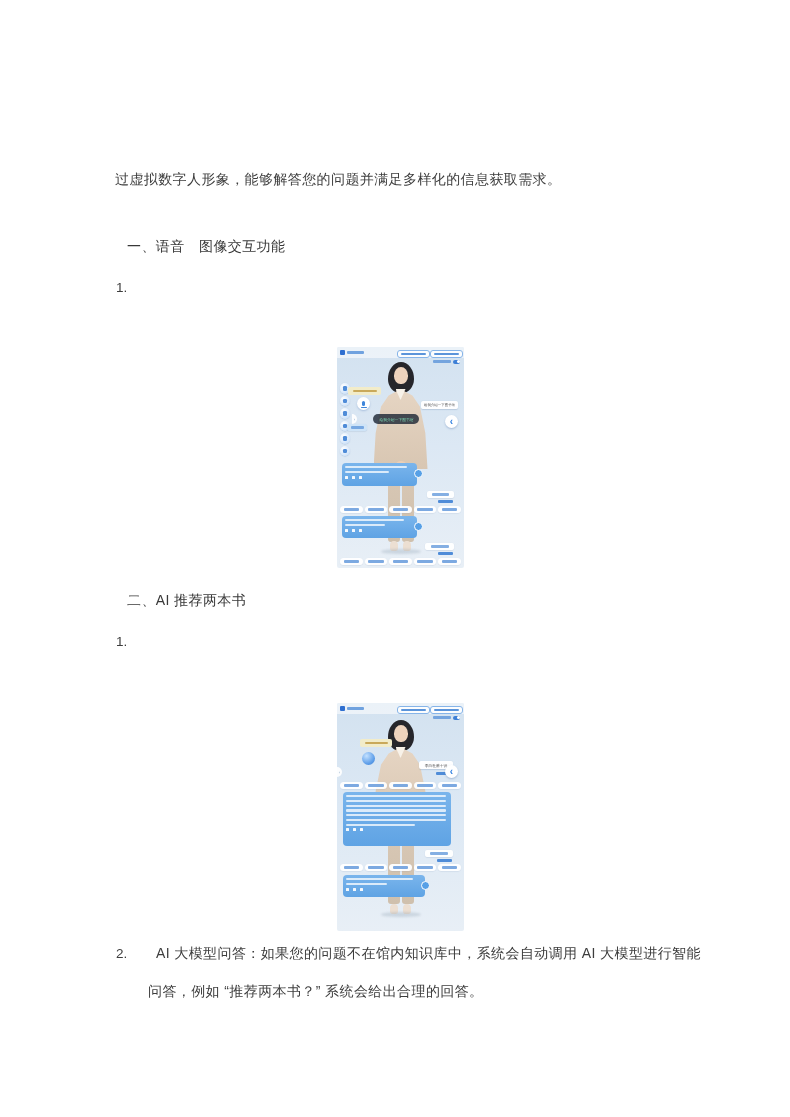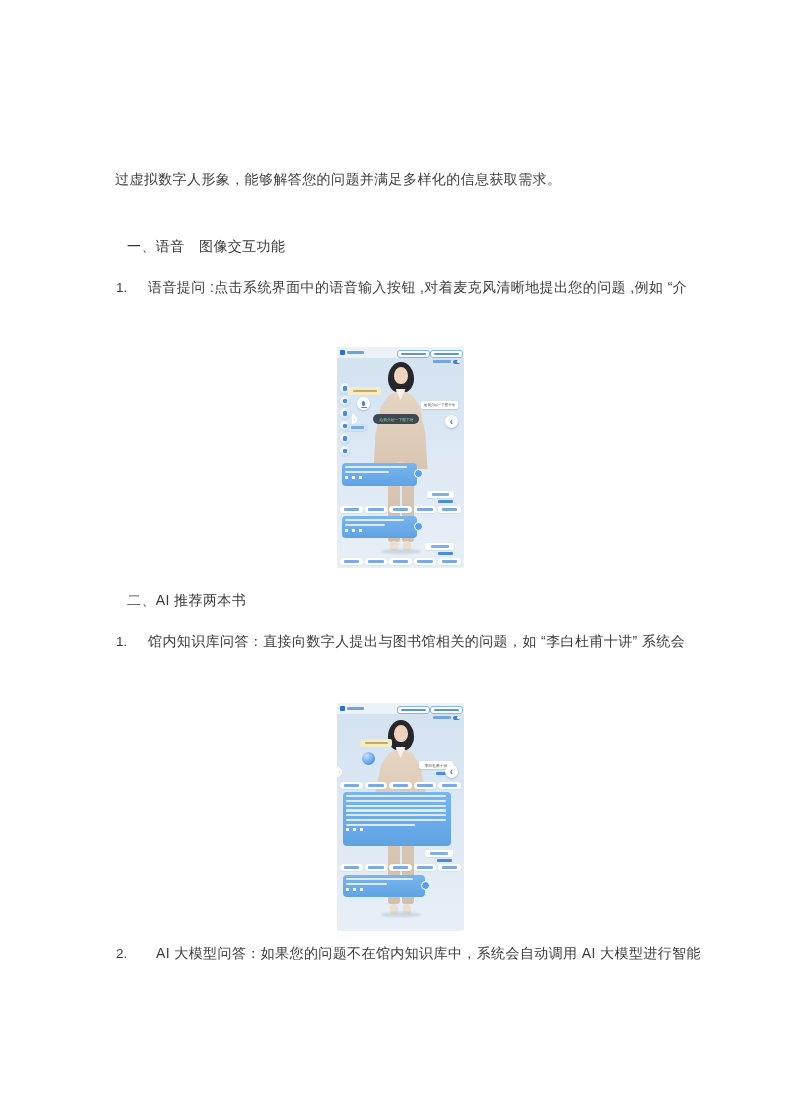--- a/index.html
+++ b/index.html
@@ -80,21 +80,20 @@
 </style>
 </head>
 <body>
 
 <div class="page">
 
   <div class="tline" style="left:115px;top:171px">过虚拟数字人形象，能够解答您的问题并满足多样化的信息获取需求。</div>
 
   <div class="hline" style="left:127px;top:238px">一、语音　图像交互功能</div>
   <div class="num" style="left:116px;top:280px">1.</div>
-  <div class="tline" style="left:148px;top:279px">语音提问 :点击系统界面中的语音输入按钮 ,对着麦克风清晰地提出您的问题 ,例如 “介</div>
 
   <div class="shot" style="left:337px;top:347px;width:127px;height:221px">
     <div class="sh-header">
       <div class="app-icon"></div>
       <div class="bar app-name"></div>
       <div class="pill" style="left:60px;width:31px">
           <div class="bar"></div>
         </div>
       <div class="pill" style="left:93px;width:31px">
           <div class="bar"></div>
@@ -222,21 +221,20 @@
         </div>
     </div>
 
     <div class="chev" style="left:108px;top:68px">
         <span>‹</span>
       </div>
   </div>
 
   <div class="hline" style="left:127px;top:592px">二、AI 推荐两本书</div>
   <div class="num" style="left:116px;top:634px">1.</div>
-  <div class="tline" style="left:148px;top:633px">馆内知识库问答：直接向数字人提出与图书馆相关的问题，如 “李白杜甫十讲” 系统会</div>
 
   <div class="shot" style="left:337px;top:703px;width:127px;height:228px">
     <div class="sh-header">
       <div class="app-icon"></div>
       <div class="bar app-name"></div>
       <div class="pill" style="left:60px;width:31px">
           <div class="bar"></div>
         </div>
       <div class="pill" style="left:93px;width:31px">
           <div class="bar"></div>
@@ -338,14 +336,15 @@
     </div>
     <div class="spk" style="left:84px;top:178px"></div>
 
     <div class="chev" style="left:108px;top:62px">
         <span>‹</span>
       </div>
   </div>
 
   <div class="num" style="left:116px;top:946px">2.</div>
   <div class="tline" style="left:156px;top:945px">AI 大模型问答：如果您的问题不在馆内知识库中，系统会自动调用 AI 大模型进行智能</div>
+  <div class="tline" style="left:148px;top:983px">问答，例如 “推荐两本书？” 系统会给出合理的回答。</div>
 
 </div>
 
 </body></html>

